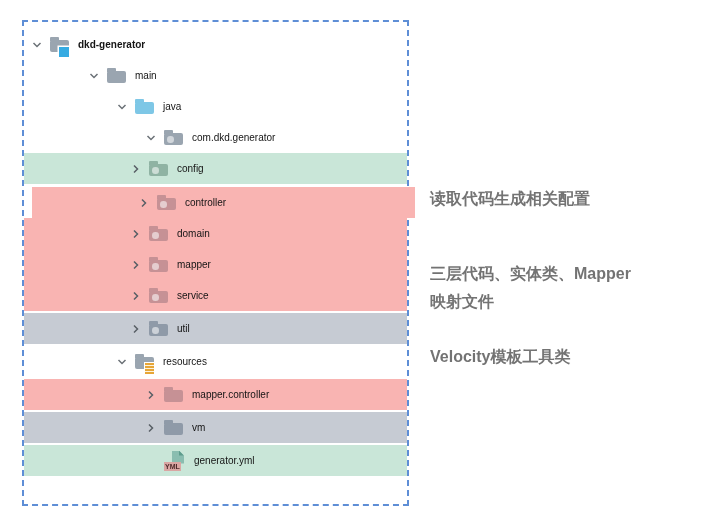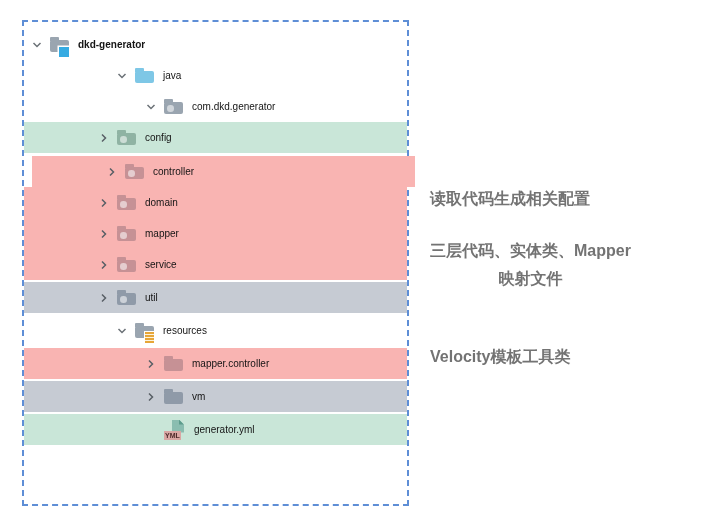--- a/index.html
+++ b/index.html
@@ -38,21 +38,21 @@
   .row.hl-gray  { background: var(--hl-gray); }
   .g2 { margin-top: 2px; text-align: right; }
   .g3 { margin-top: 3px; margin-left: 8px; }
 
   
   .l0 { padding-left: 5px; }
   .l1 { padding-left: 34px; }
   .l2 { padding-left: 62px; }
   .l3 { padding-left: 90px; }
   .l4 { padding-left: 119px; }
-  .l5 { padding-left: 72px; }
+  .l5 { padding-left: 104px; }
 
   .chev {
     width: 15px; height: 15px;
     margin-right: 6px;
     flex: none;
     display: flex; align-items: center; justify-content: center;
   }
   .chev svg { display: block; }
   .chev-spacer { width: 15px; margin-right: 6px; flex: none; }
 
@@ -139,41 +139,50 @@
   .ann {
     position: absolute;
     left: 430px;
     font-size: 16px;
     color: #737373;
     line-height: 28px;
     white-space: nowrap;
     font-weight: bold;
   }
   #ann1 { top: 185px; }
-  #ann2 { top: 237px; text-align: center; }
+  #ann2 { top: 260px; }
   #ann3 { top: 343px; }
 </style>
 </head>
 <body>
 
 <div class="tree">
 
   <div class="row l0">
     <span class="chev">
         <svg width="12" height="12" viewBox="0 0 12 12">
           <polyline points="2.5,4 6,7.5 9.5,4" fill="none" stroke="#6b7177" stroke-width="1.5"></polyline>
         </svg>
       </span>
     <span class="icon folder">
         <span class="badge-blue"></span>
       </span>
     <span class="label bold">dkd-generator</span>
   </div>
 
 
+  <div class="row l2">
+    <span class="chev">
+        <svg width="12" height="12" viewBox="0 0 12 12">
+          <polyline points="2.5,4 6,7.5 9.5,4" fill="none" stroke="#6b7177" stroke-width="1.5"></polyline>
+        </svg>
+      </span>
+    <span class="icon folder"></span>
+    <span class="label">main</span>
+  </div>
 
   <div class="row l3">
     <span class="chev">
         <svg width="12" height="12" viewBox="0 0 12 12">
           <polyline points="2.5,4 6,7.5 9.5,4" fill="none" stroke="#6b7177" stroke-width="1.5"></polyline>
         </svg>
       </span>
     <span class="icon folder java-blue"></span>
     <span class="label">java</span>
   </div>

